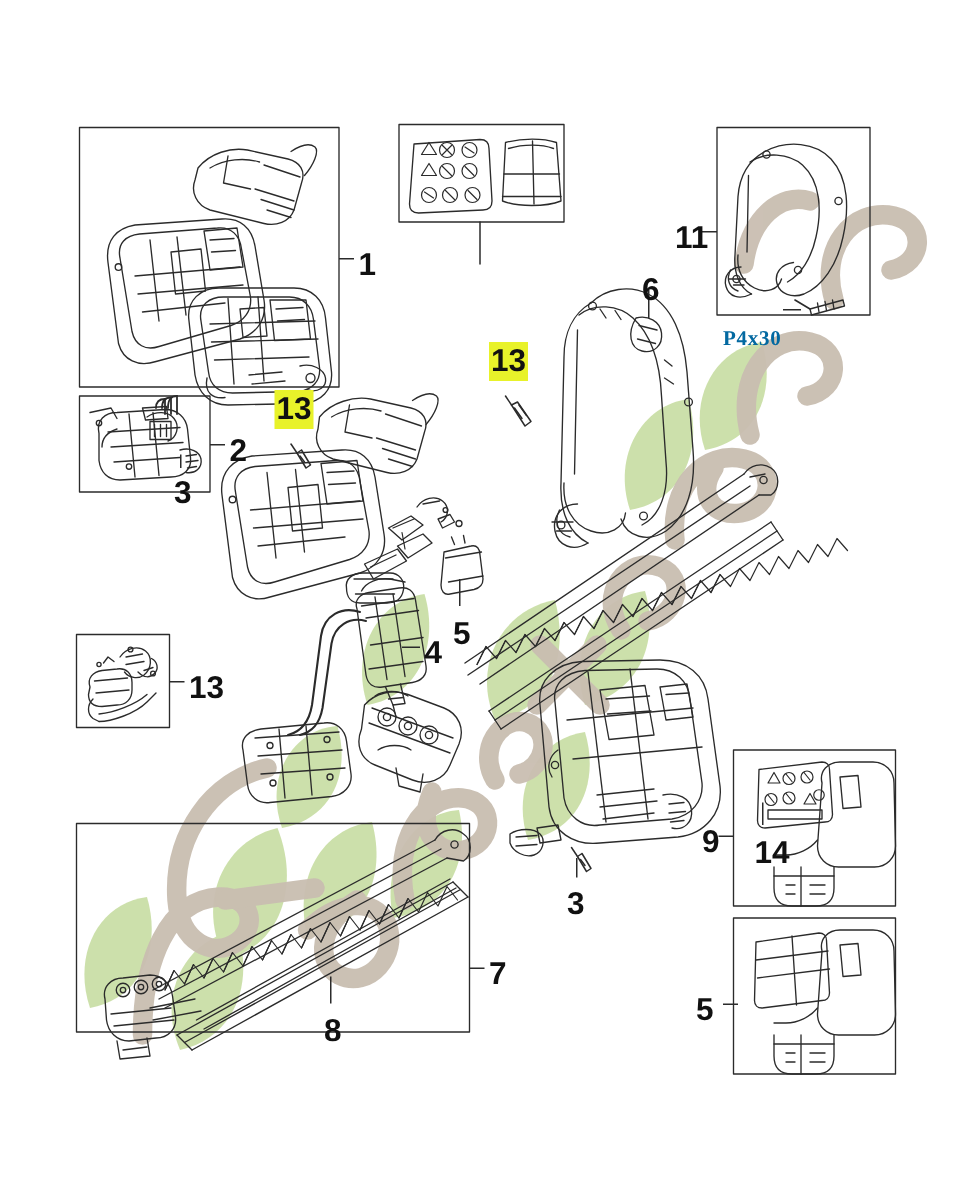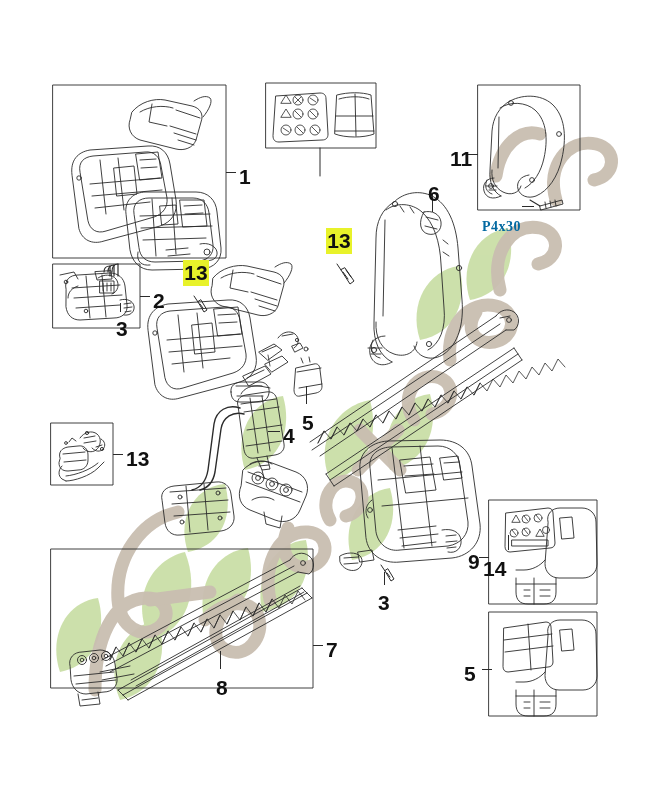--- a/index.html
+++ b/index.html
@@ -537,21 +537,21 @@
     <div class="callout" style="left:116px; top:318px;">3</div>
     <div class="callout" style="left:283px; top:425px;">4</div>
     <div class="callout" style="left:302px; top:412px;">5</div>
     <div class="callout" style="left:428px; top:183px;">6</div>
     <div class="callout" style="left:326px; top:639px;">7</div>
     <div class="callout" style="left:216px; top:677px;">8</div>
     <div class="callout" style="left:468px; top:551px;">9</div>
     <div class="callout" style="left:464px; top:663px;">5</div>
     <div class="callout" style="left:450px; top:148px;">11</div>
     <div class="callout" style="left:126px; top:448px;">13</div>
-    <div class="callout" style="left:483px; top:558px;">14</div>
+    <div class="callout" style="left:503px; top:558px;">14</div>
     <div class="callout" style="left:378px; top:592px;">3</div>
 
     <div class="code-label" style="left:482px; top:199px;">P4x30</div>
 
     <div class="hl-box" style="left:183px; top:260px; width:26px; height:26px;">13</div>
     <div class="hl-box" style="left:326px; top:228px; width:26px; height:26px;">13</div>
 
   </div>
 
 </div>

